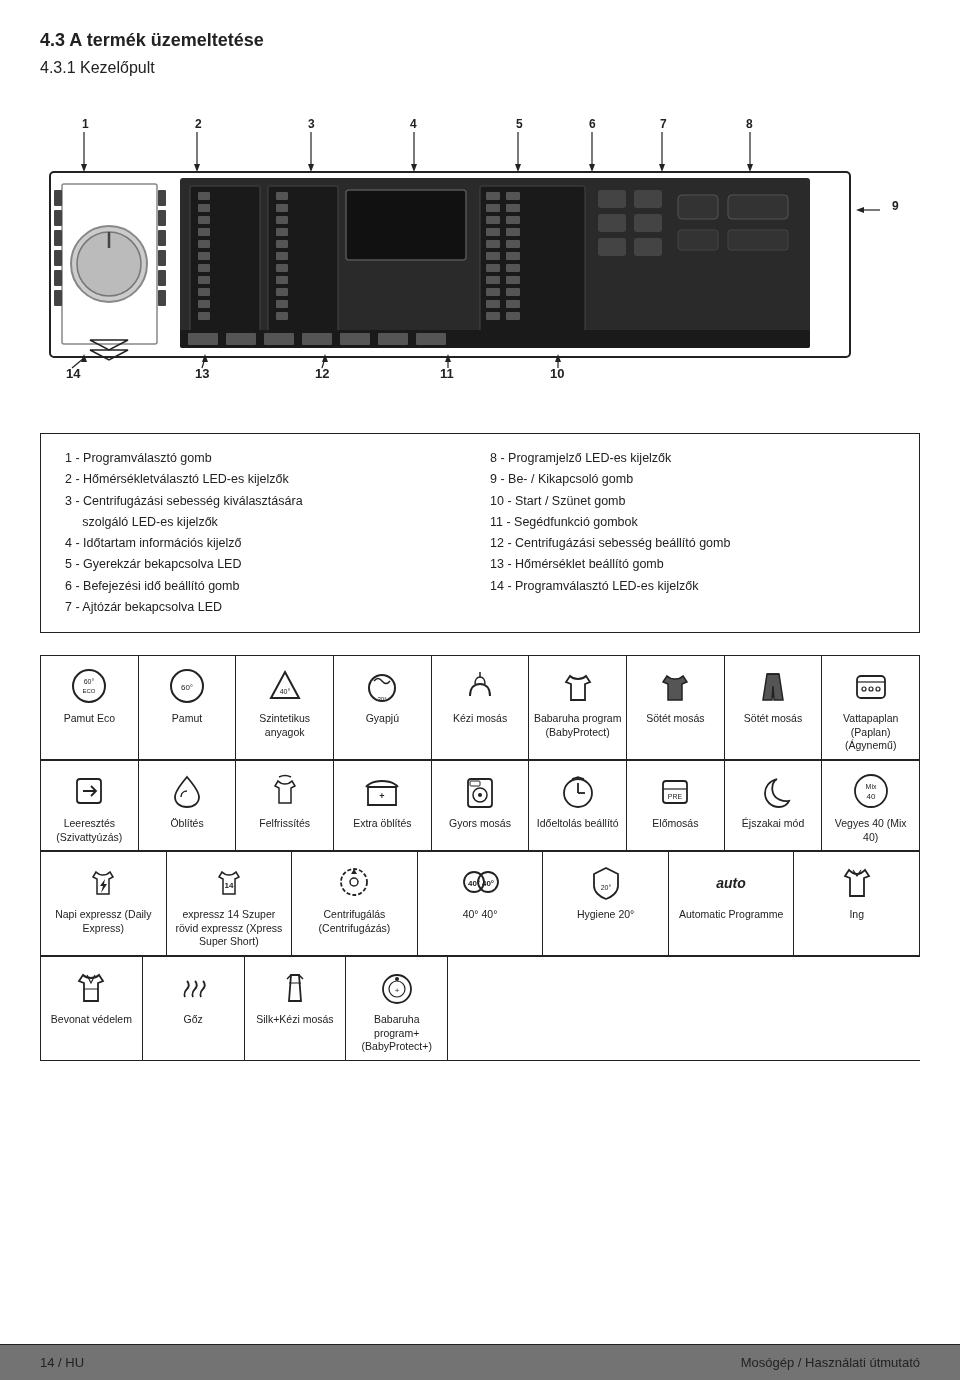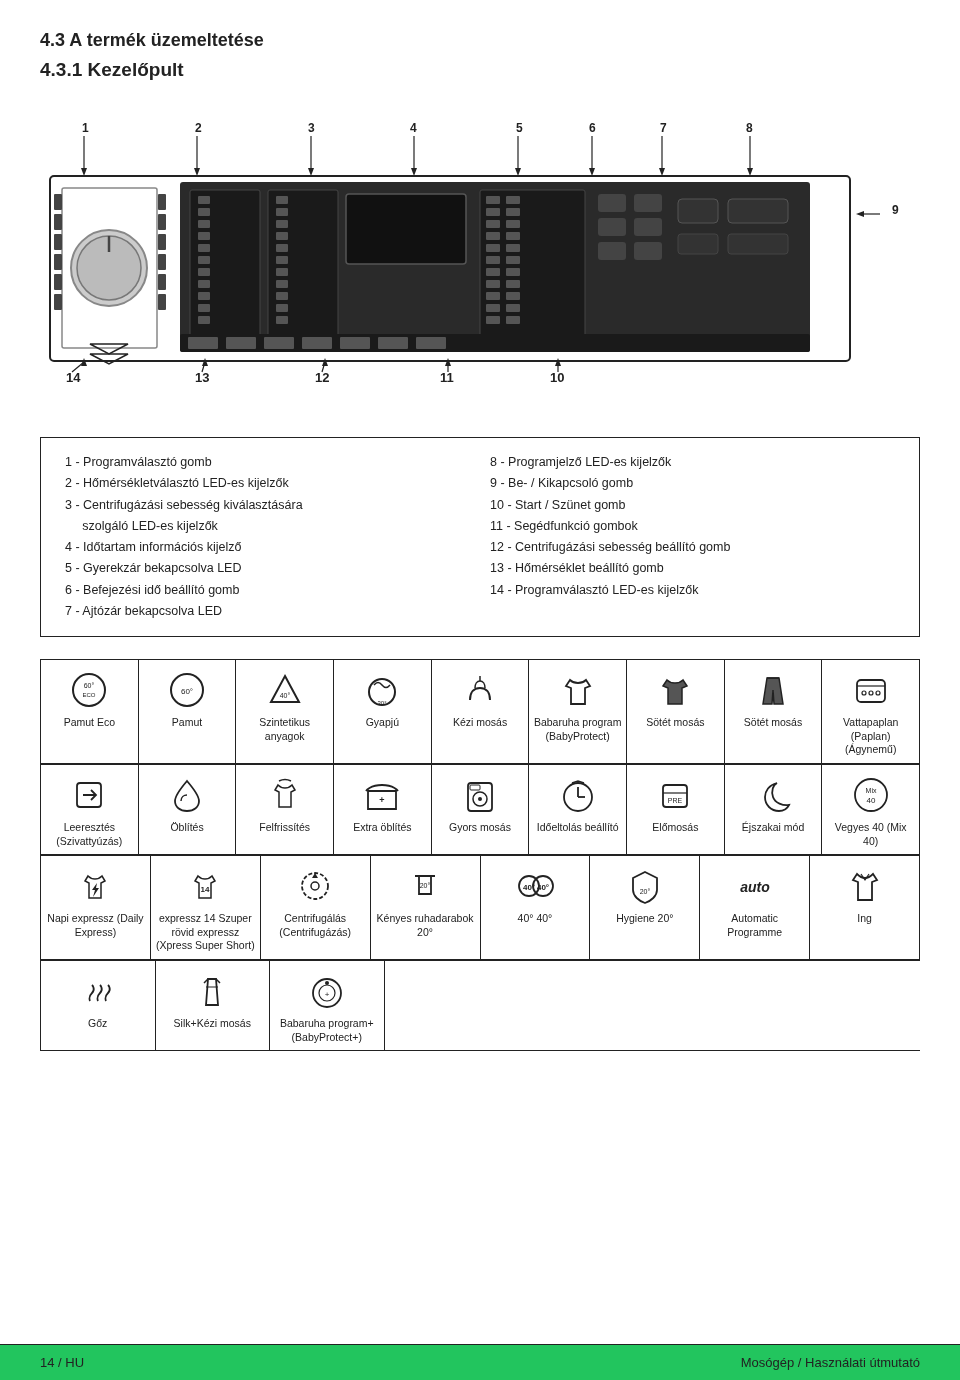--- a/index.html
+++ b/index.html
@@ -17,22 +17,22 @@
       padding: 30px 40px 20px 40px;
     }
 
     h1.chapter {
       font-size: 18px;
       font-weight: bold;
       margin-bottom: 8px;
     }
 
     h2.section {
-      font-size: 19px;
-      font-weight: bold;
+      font-size: 16px;
+      font-weight: normal;
       margin-bottom: 18px;
     }
 
     
     .diagram-area {
       position: relative;
       width: 100%;
       height: 320px;
       margin-bottom: 18px;
     }
@@ -109,21 +109,21 @@
       position: fixed;
       bottom: 0;
       left: 0;
       width: 960px;
       height: 36px;
       border-top: 1.5px solid #222;
       display: flex;
       align-items: center;
       justify-content: space-between;
       padding: 0 40px;
-      background: #22c55e;
+      background: #737373;
       font-size: 13px;
     }
 
     .page-bottom-spacer {
       height: 50px;
     }
 
     
     .num-label {
       font-size: 12px;
@@ -571,30 +571,20 @@
           <svg width="40" height="40" viewBox="0 0 40 40">
 
             <circle cx="20" cy="20" r="13" fill="none" stroke="#222" stroke-width="1.8" stroke-dasharray="4,2"></circle>
             <circle cx="20" cy="20" r="4" fill="none" stroke="#222" stroke-width="1.5"></circle>
             <path d="M20,7 L23,12 L17,12 Z" fill="#222"></path>
           </svg>
         </div>
         <span class="icon-label">Centrifugálás (Centrifugázás)</span>
       </div>
 
-      <div class="icon-cell">
-        <div class="icon-img">
-          <svg width="40" height="40" viewBox="0 0 40 40">
-
-            <path d="M14,10 L14,28 L26,28 L26,10 M10,10 L30,10" fill="none" stroke="#222" stroke-width="1.8"></path>
-            <text x="20" y="22" text-anchor="middle" font-size="7" fill="#222">20°</text>
-          </svg>
-        </div>
-        <span class="icon-label">Kényes ruhadarabok 20°</span>
-      </div>
 
       <div class="icon-cell">
         <div class="icon-img">
           <svg width="40" height="40" viewBox="0 0 40 40">
 
             <circle cx="14" cy="20" r="10" fill="none" stroke="#222" stroke-width="1.8"></circle>
             <text x="14" y="24" text-anchor="middle" font-size="8" fill="#222" font-weight="bold">40°</text>
             <circle cx="28" cy="20" r="10" fill="none" stroke="#222" stroke-width="1.8"></circle>
             <text x="28" y="24" text-anchor="middle" font-size="8" fill="#222" font-weight="bold">40°</text>
           </svg>
@@ -632,20 +622,31 @@
             <path d="M16,8 L20,14 L24,8" fill="none" stroke="#222" stroke-width="1.2"></path>
           </svg>
         </div>
         <span class="icon-label">Ing</span>
       </div>
 
     </div>
 
     <div class="icons-row">
 
+      <div class="icon-cell">
+        <div class="icon-img">
+          <svg width="40" height="40" viewBox="0 0 40 40">
+
+            <path d="M12,8 L8,14 L13,16 L13,34 L27,34 L27,16 L32,14 L28,8 C26,10 22,11 20,11 C18,11 14,10 12,8Z" fill="none" stroke="#222" stroke-width="1.8"></path>
+            <path d="M16,8 L20,16 L24,8" fill="none" stroke="#222" stroke-width="1.2"></path>
+            <line x1="13" y1="22" x2="27" y2="22" stroke="#222" stroke-width="1"></line>
+          </svg>
+        </div>
+        <span class="icon-label">Bevonat védelem</span>
+      </div>
 
       <div class="icon-cell">
         <div class="icon-img">
           <svg width="40" height="40" viewBox="0 0 40 40">
 
             <path d="M12,30 C12,30 10,26 14,22 C18,18 14,14 14,14" fill="none" stroke="#222" stroke-width="1.8"></path>
             <path d="M20,30 C20,30 18,26 22,22 C26,18 22,14 22,14" fill="none" stroke="#222" stroke-width="1.8"></path>
             <path d="M28,30 C28,30 26,26 30,22 C34,18 30,14 30,14" fill="none" stroke="#222" stroke-width="1.8"></path>
           </svg>
         </div>

